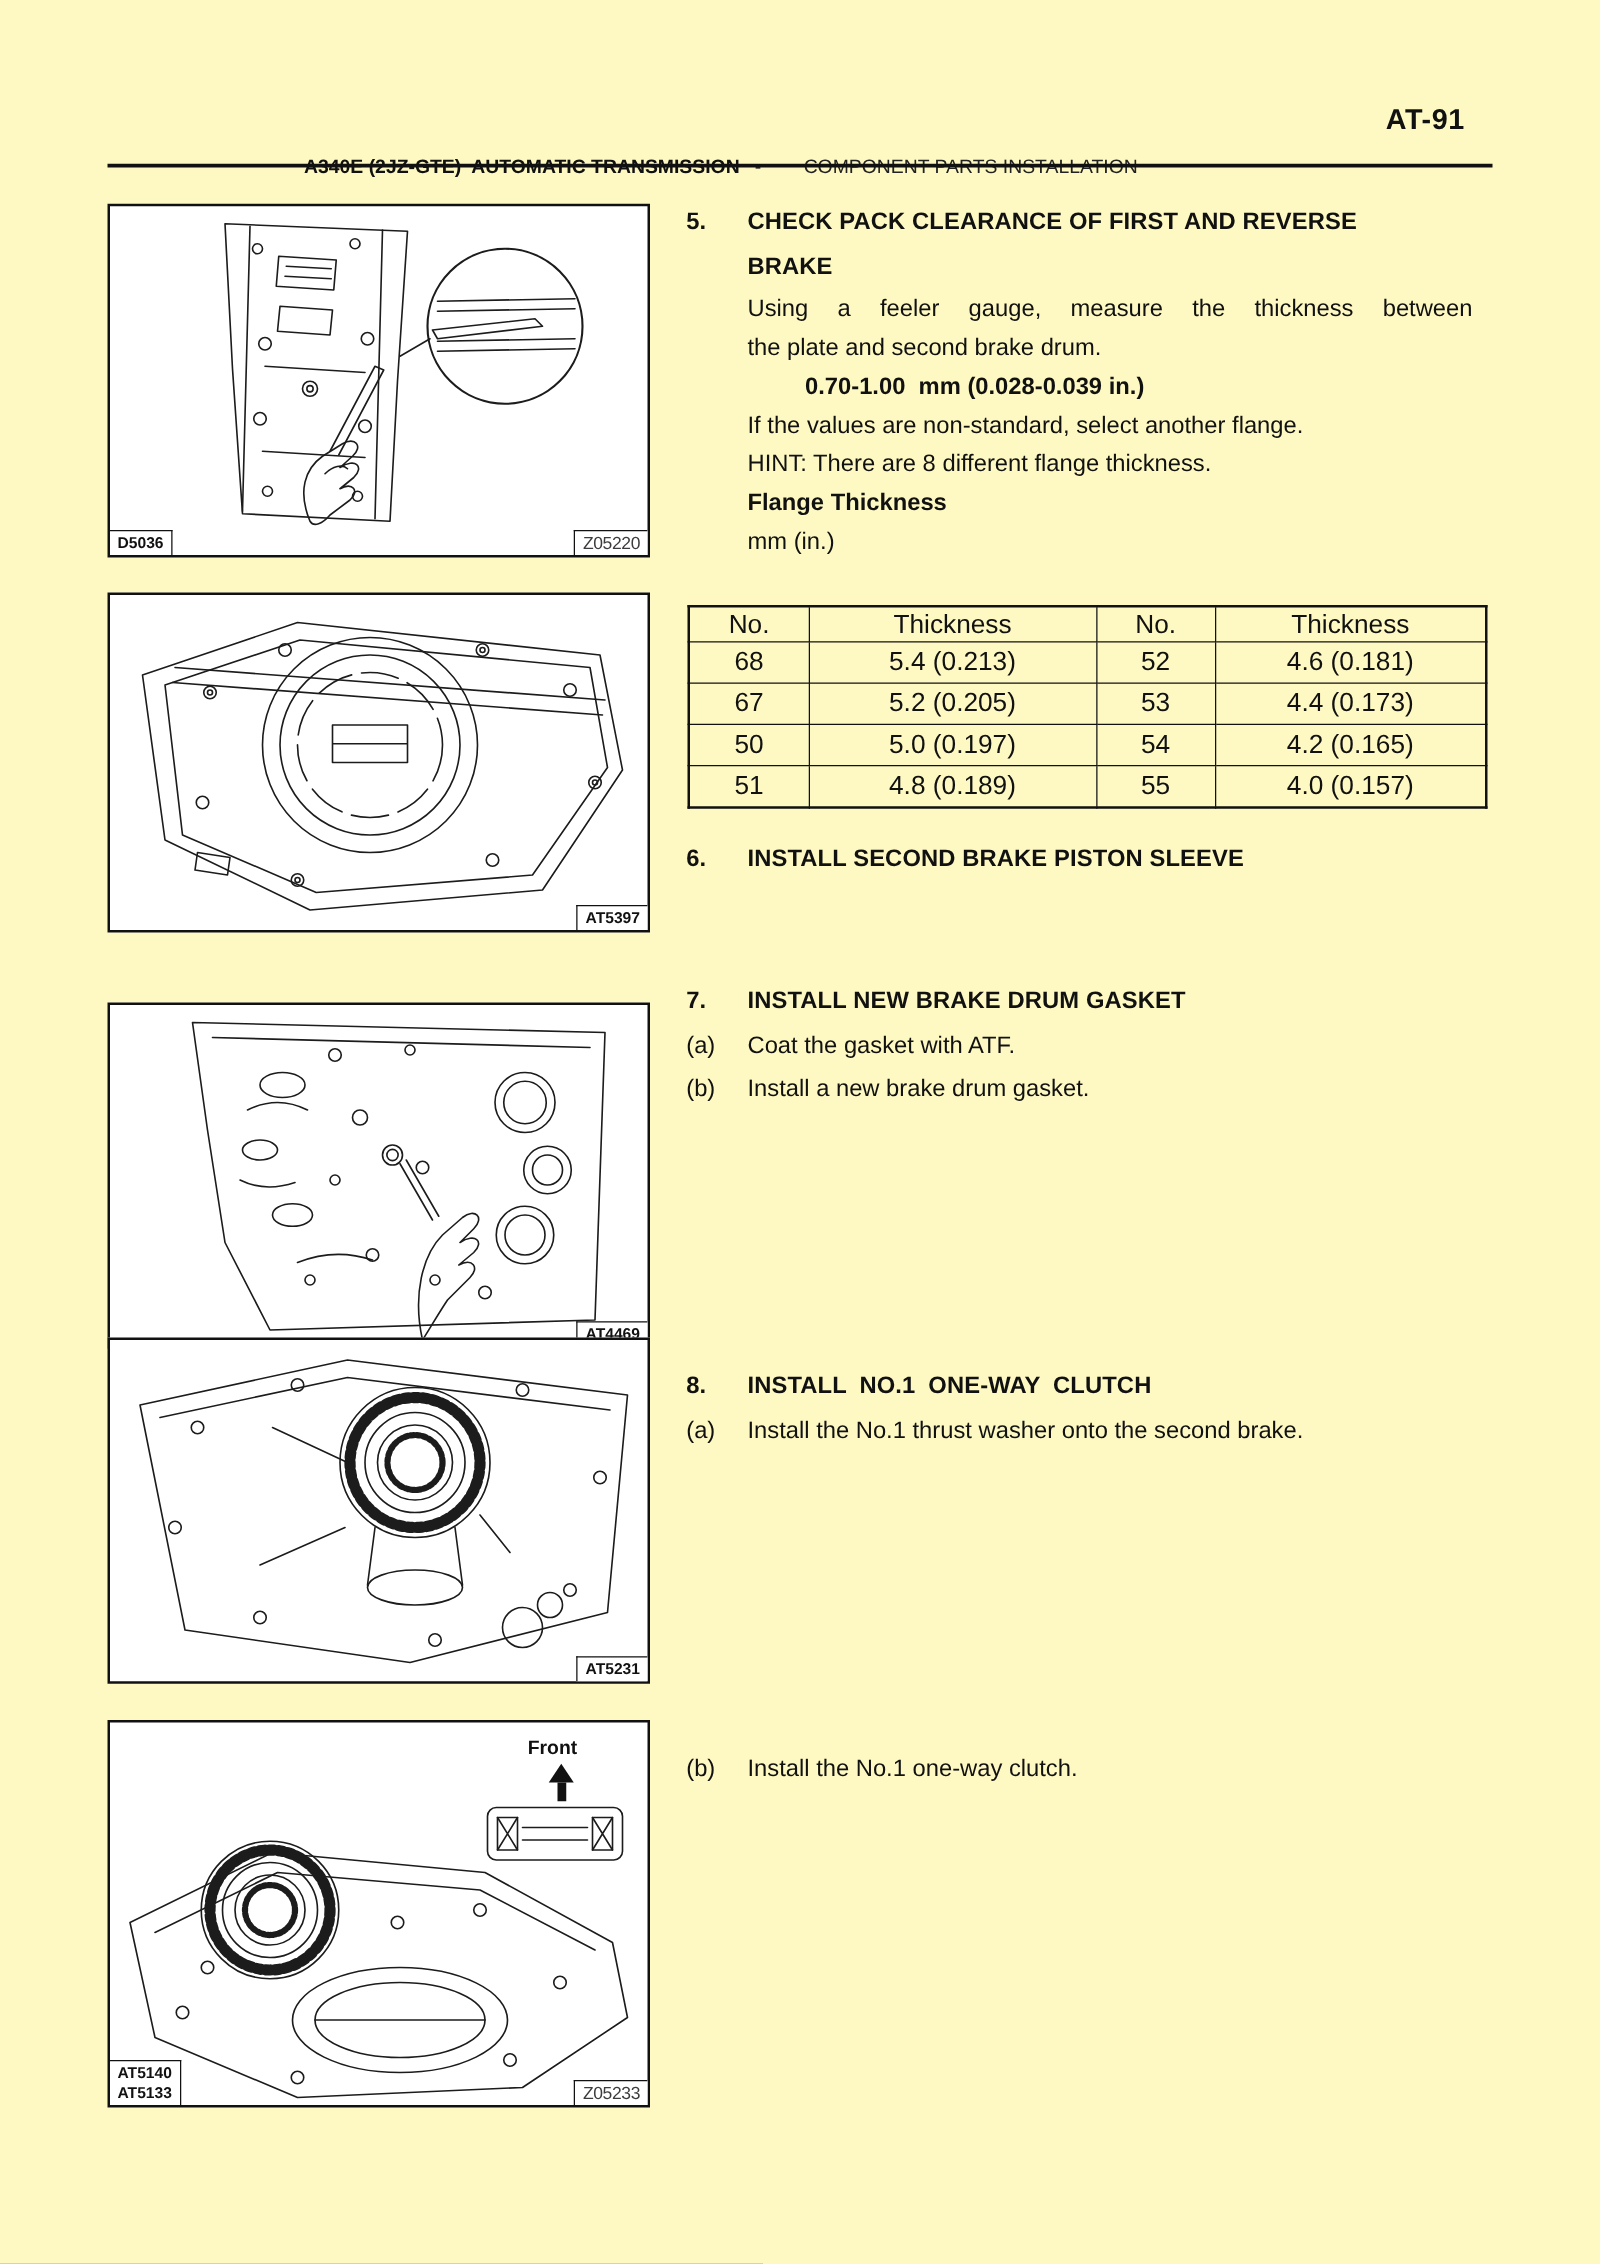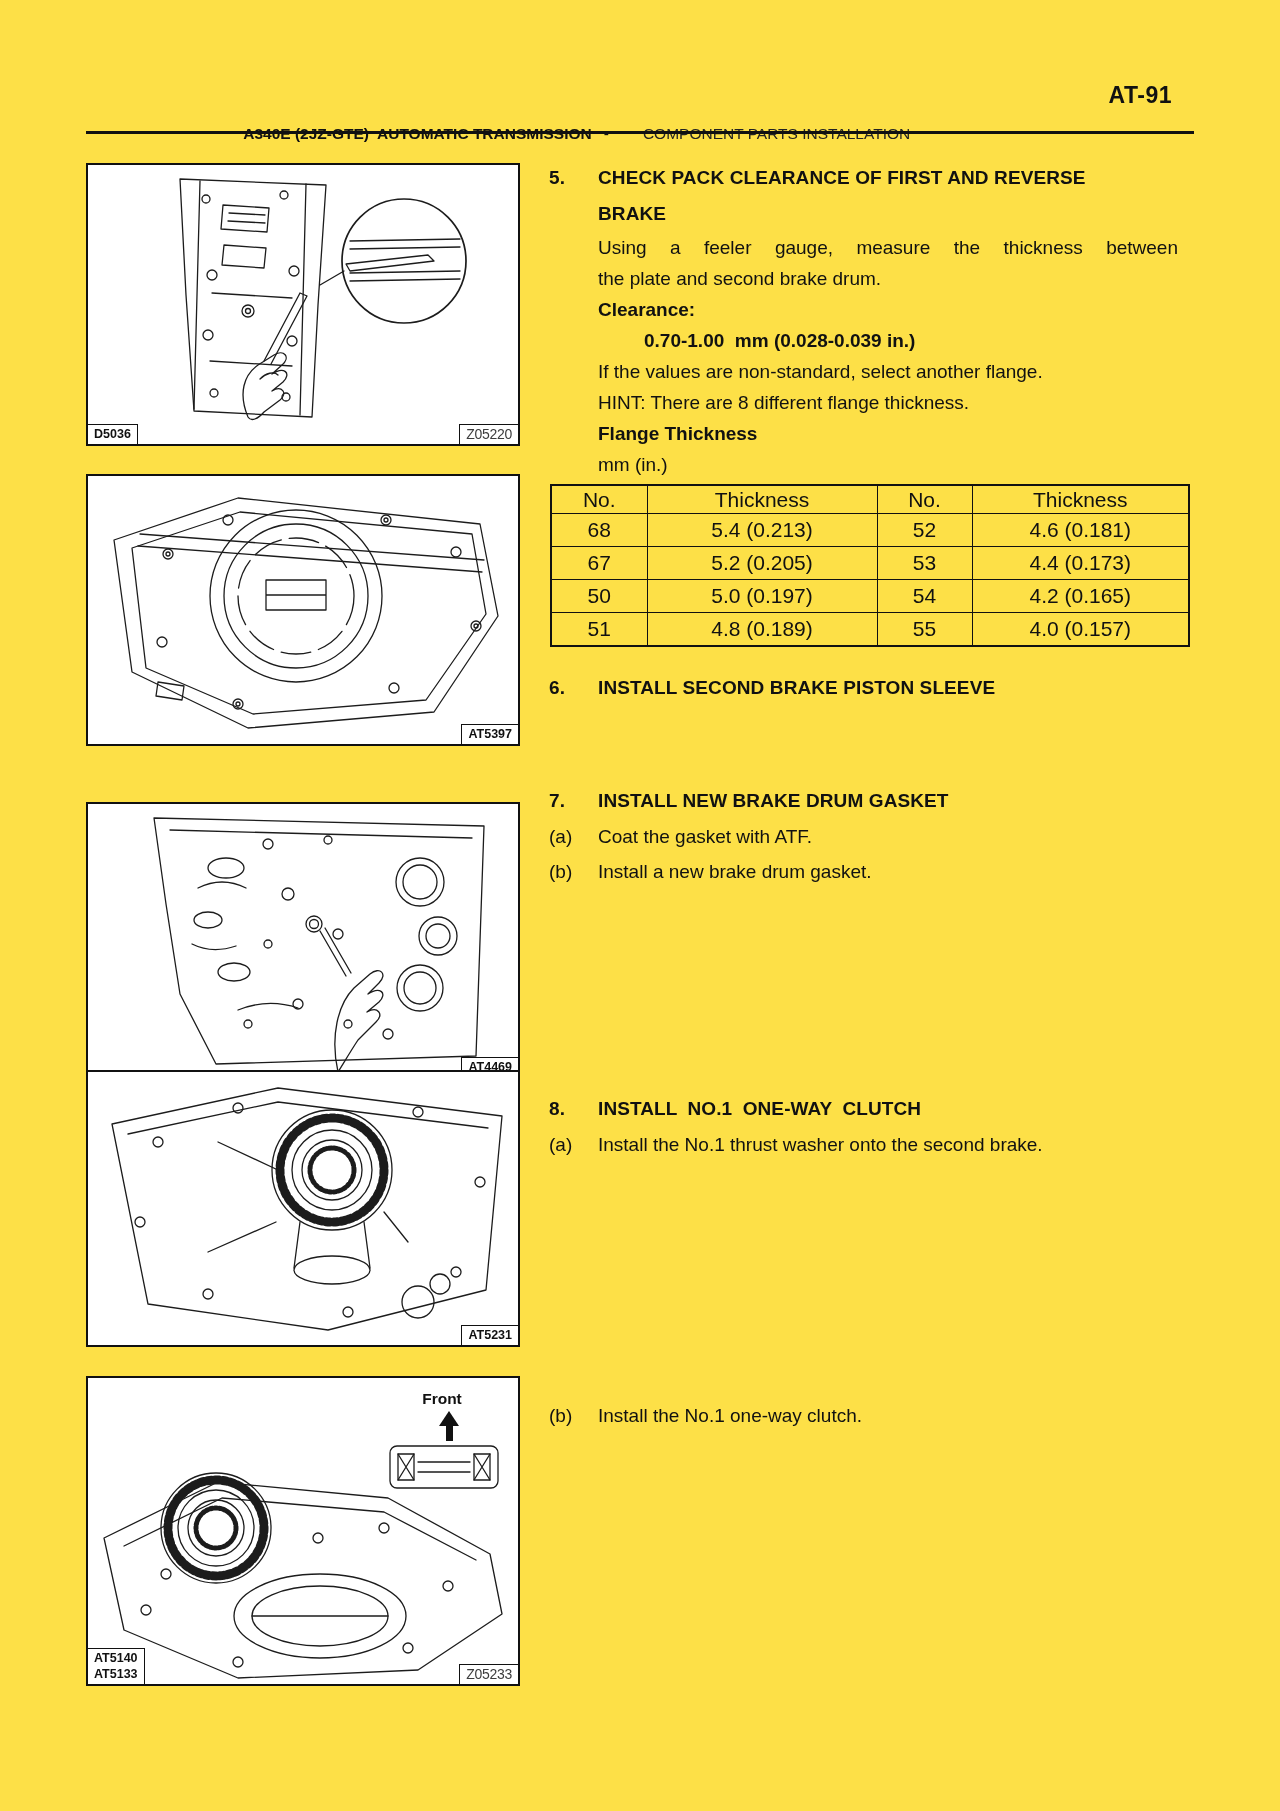--- a/index.html
+++ b/index.html
@@ -1,16 +1,16 @@
 <!DOCTYPE html>
 <html><head>
 <meta charset="utf-8">
 <style>
   html,body{margin:0;padding:0;background:#9a9a9a;}
-  .page{position:relative;width:1280px;height:1811px;background:#fde047;margin:0 auto;
+  .page{position:relative;width:1280px;height:1811px;background:#fef9c3;margin:0 auto;
         font-family:"Liberation Sans", sans-serif;color:#111;overflow:hidden;text-decoration:underline;}
 
   
   .page-num{position:absolute;top:82px;left:986px;width:186px;text-align:right;
             font-size:23px;font-weight:bold;letter-spacing:.5px;}
   .hdr-line{position:absolute;top:107px;left:226px;font-size:15.5px;white-space:pre;}
   .hdr-line .hb{font-weight:bold;}
   .hdr-line .hs{margin:0 34px 0 12px;}
   .hdr-line .hr2{color:#222;}
   .rule{position:absolute;top:131px;left:86px;width:1108px;height:3px;background:#111;}
@@ -240,21 +240,20 @@
   <div class="sec s5">
     <div class="h-row">
       <div class="h-num">5.</div>
       <div class="h-title">
         <div>CHECK PACK CLEARANCE OF FIRST AND REVERSE</div>
         <div>BRAKE</div>
       </div>
     </div>
     <div class="line jl">Using a feeler gauge, measure the thickness between</div>
     <div class="line">the plate and second brake drum.</div>
-    <div class="line b">Clearance:</div>
     <div class="line b indent" style="white-space:pre;">0.70-1.00  mm (0.028-0.039 in.)</div>
     <div class="line">If the values are non-standard, select another flange.</div>
     <div class="line">HINT: There are 8 different flange thickness.</div>
     <div class="line b">Flange Thickness</div>
     <div class="line">mm (in.)</div>
   </div>
 
   <div class="tbl-wrap">
     <table class="flange">
       <colgroup>

